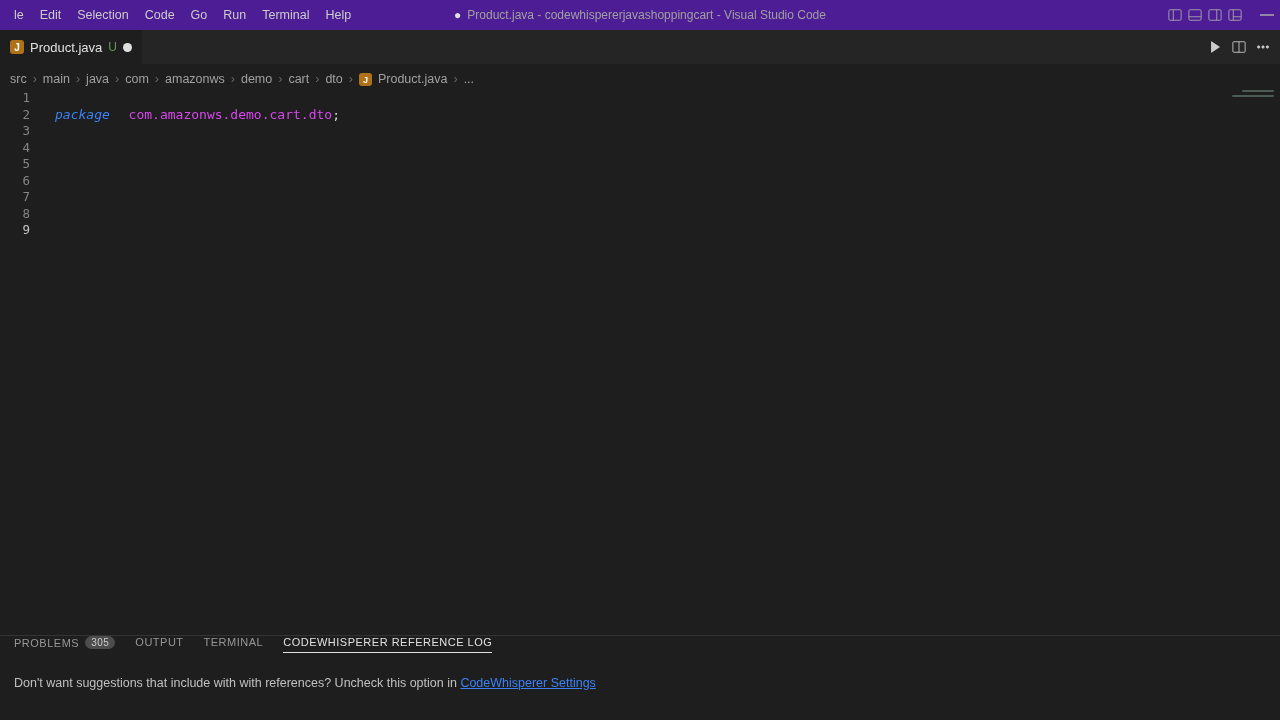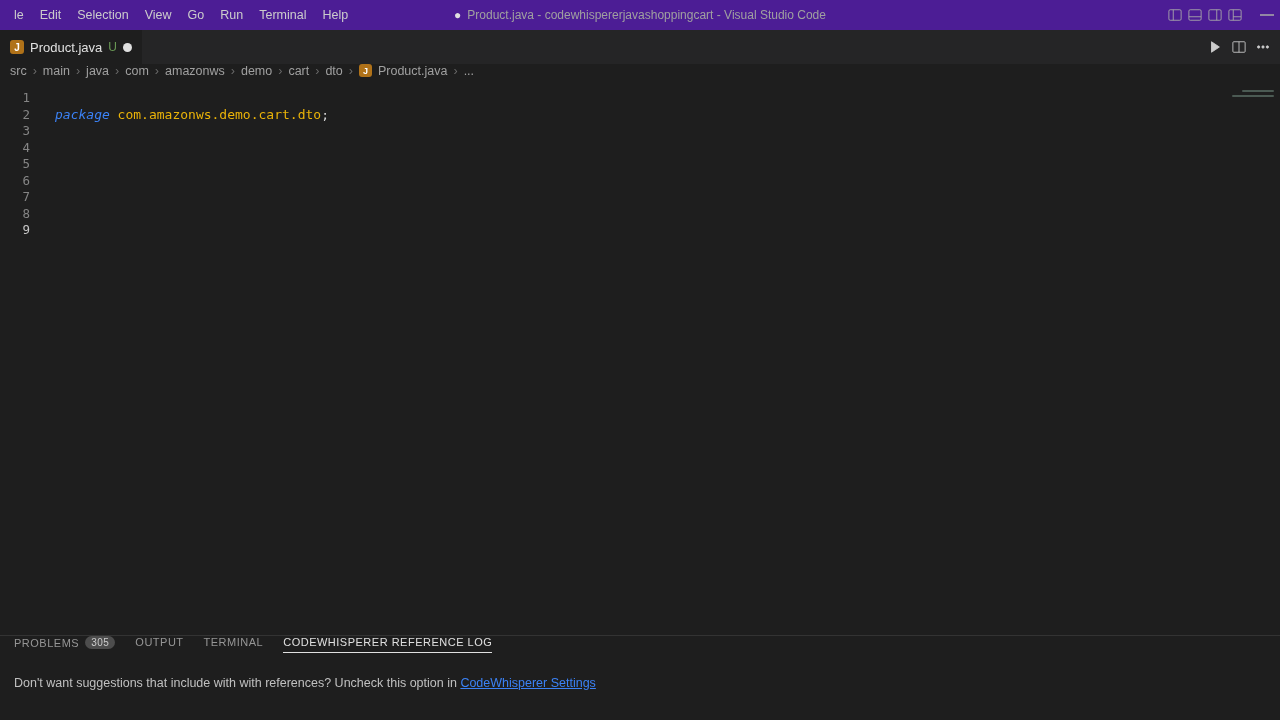--- a/index.html
+++ b/index.html
@@ -79,21 +79,21 @@
   margin-left:auto;
   display:flex;
   align-items:center;
   gap:10px;
   padding-right:10px;
 }
 .tabbar .actions svg {stroke:#ccc; fill:none;}
 .breadcrumbs {
   height: 22px;
   display: flex;
-  align-items: flex-start;
+  align-items: flex-end;
   padding: 0 10px;
   font-size: 12.5px;
   color: #a0a0a0;
   gap: 4px;
   background:#1e1e1e;
 }
 .breadcrumbs .sep { color:#6a6a6a; margin:0 2px; }
 .breadcrumbs .j-icon {
   width:13px; height:13px;
   background:#b07219;
@@ -115,21 +115,21 @@
   padding-right:10px;
   line-height: 16.5px;
 }
 .gutter .ln.current { color:#c6c6c6; }
 .code {
   position:absolute; left:55px; top:4px;
   line-height:16.5px;
   white-space: pre;
 }
 .kw { color:#3b82f6;font-style:italic; }
-.pkg { color:#eab308; }
+.pkg { color:#d946ef;margin-left:11px; }
 .semi { color:#d4d4d4; }
 .comment { color:#6a9955; }
 .cursor {
   display:inline-block;
   width:1px; height:14px;
   background:#aeafad;
   vertical-align:middle;
   margin-left:12px;
 }
 .minimap {
@@ -188,21 +188,21 @@
   text-decoration:underline;
 }
 </style>
 </head>
 <body>
 
 <div class="menubar">
   <div class="menu-item">le</div>
   <div class="menu-item">Edit</div>
   <div class="menu-item">Selection</div>
-  <div class="menu-item">View</div>
+  <div class="menu-item">Code</div>
   <div class="menu-item">Go</div>
   <div class="menu-item">Run</div>
   <div class="menu-item">Terminal</div>
   <div class="menu-item">Help</div>
   <div class="window-title">
     <span class="dot">●</span><span>Product.java - codewhispererjavashoppingcart - Visual Studio Code</span>
   </div>
   <div class="right-icons">
     <svg width="14" height="14" viewBox="0 0 16 16">
         <rect x="1" y="2" width="14" height="12" rx="1.5"></rect>

